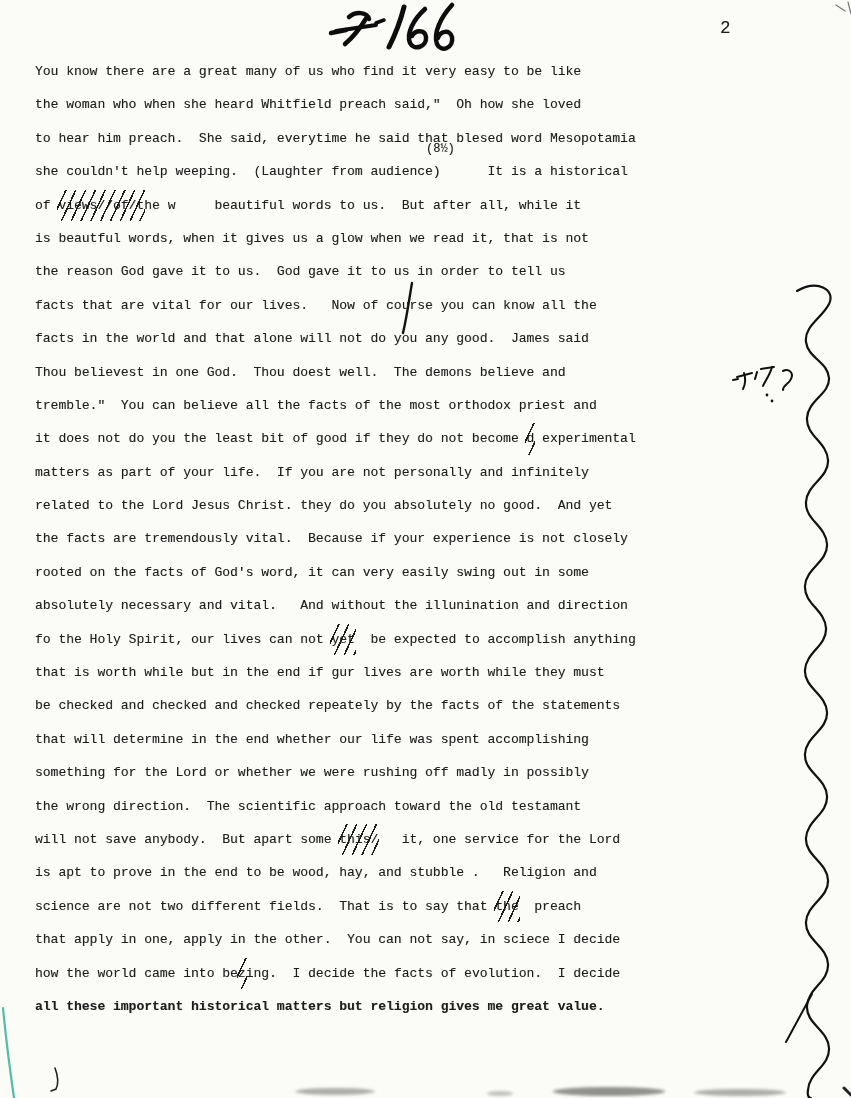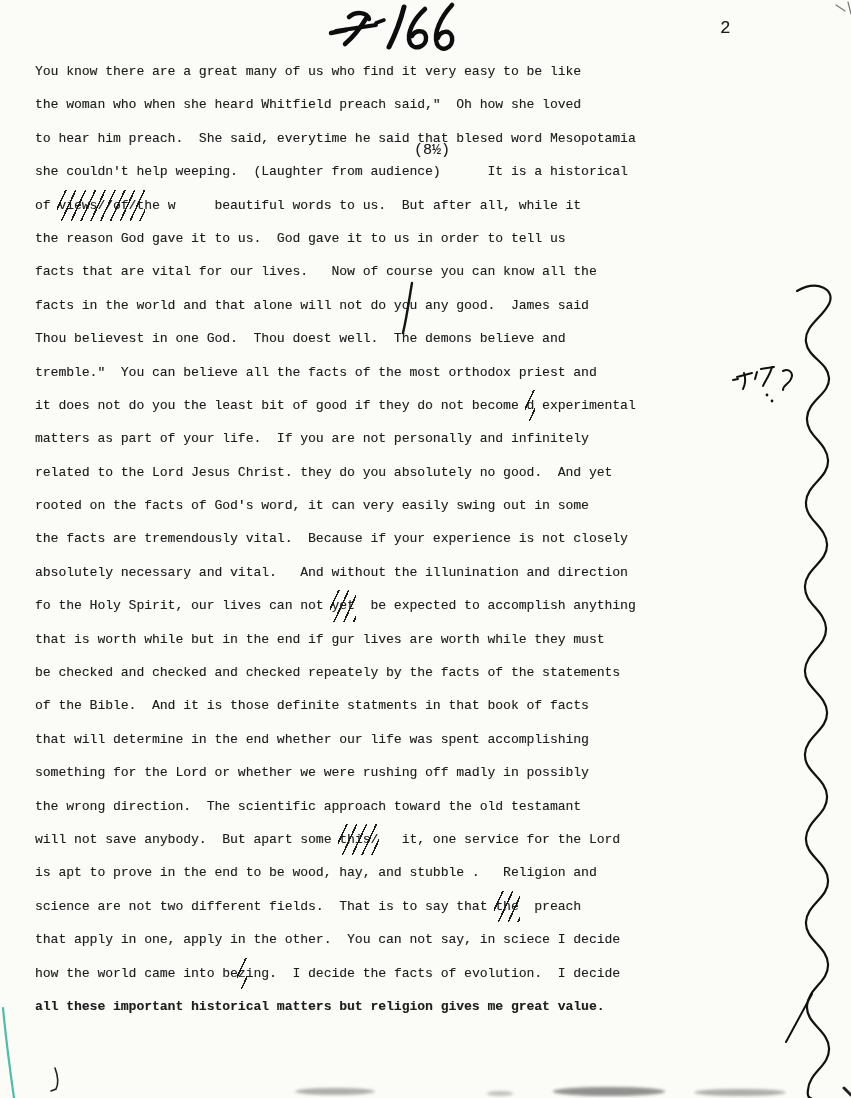--- a/index.html
+++ b/index.html
@@ -24,22 +24,22 @@
     content:"";position:absolute;left:-1px;right:-1px;top:1px;bottom:1px;
     background:repeating-linear-gradient(115deg,
       transparent 0px,transparent 7.4px,#1b1b1b 7.4px,#1b1b1b 8.9px);
   }
   .page-number{
     position:absolute;left:720px;top:18px;
     font-size:17.5px;
     text-shadow:0.35px 0.35px 0 rgba(25,25,25,0.35);
   }
   .interline-note{
-    position:absolute;left:414px;top:142px;
-    font-size:15px;letter-spacing:0px;
+    position:absolute;left:426px;top:142px;
+    font-size:12px;letter-spacing:0px;
     text-shadow:0.3px 0.3px 0 rgba(25,25,25,0.35);
   }
   .overlay-svg{position:absolute;left:0;top:0;pointer-events:none;}
   .smudge{position:absolute;background:#3a3a38;border-radius:50%;
           filter:blur(1.6px);}
 </style>
 </head>
 <body>
 
 <div class="page">
@@ -47,35 +47,35 @@
   <div class="page-number">2</div>
 
   <div class="interline-note">(8½)</div>
 
   <div class="typed-lines">
       <div class="line"><span class="run">You know there are a great many of us who find it very easy to be like</span></div>
       <div class="line"><span class="run">the woman who when she heard Whitfield preach said,"  Oh how she loved</span></div>
       <div class="line"><span class="run">to hear him preach.  She said, everytime he said that blesed word Mesopotamia</span></div>
       <div class="line"><span class="run">she couldn't help weeping.  (Laughter from audience)      It is a historical</span></div>
       <div class="line"><span class="run">of </span><span class="run struck">views//of/t</span><span class="run">he w     beautiful words to us.  But after all, while it</span></div>
+      <div class="line"><span class="run">is beautful words, when it gives us a glow when we read it, that is not</span></div>
       <div class="line"><span class="run">the reason God gave it to us.  God gave it to us in order to tell us</span></div>
       <div class="line"><span class="run">facts that are vital for our lives.   Now of course you can know all the</span></div>
       <div class="line"><span class="run">facts in the world and that alone will not do you any good.  James said</span></div>
       <div class="line"><span class="run">Thou believest in one God.  Thou doest well.  The demons believe and</span></div>
       <div class="line"><span class="run">tremble."  You can believe all the facts of the most orthodox priest and</span></div>
       <div class="line"><span class="run">it does not do you the least bit of good if they do not become </span><span class="run struck">d</span><span class="run"> experimental</span></div>
       <div class="line"><span class="run">matters as part of your life.  If you are not personally and infinitely</span></div>
       <div class="line"><span class="run">related to the Lord Jesus Christ. they do you absolutely no good.  And yet</span></div>
+      <div class="line"><span class="run">the facts are tremendously vital.  Because if your experience is not closely</span></div>
       <div class="line"><span class="run">rooted on the facts of God's word, it can very easily swing out in some</span></div>
-      <div class="line"><span class="run">the facts are tremendously vital.  Because if your experience is not closely</span></div>
       <div class="line"><span class="run">absolutely necessary and vital.   And without the illunination and direction</span></div>
       <div class="line"><span class="run">fo the Holy Spirit, our lives can not </span><span class="run struck">yet</span><span class="run">  be expected to accomplish anything</span></div>
       <div class="line"><span class="run">that is worth while but in the end if gur lives are worth while they must</span></div>
       <div class="line"><span class="run">be checked and checked and checked repeately by the facts of the statements</span></div>
-      <div class="line"><span class="run">of the Bible.  And it is those definite statments in that book of facts</span></div>
       <div class="line"><span class="run">that will determine in the end whether our life was spent accomplishing</span></div>
       <div class="line"><span class="run">something for the Lord or whether we were rushing off madly in possibly</span></div>
       <div class="line"><span class="run">the wrong direction.  The scientific approach toward the old testamant</span></div>
       <div class="line"><span class="run">will not save anybody.  But apart some </span><span class="run struck">this/</span><span class="run">   it, one service for the Lord</span></div>
       <div class="line"><span class="run">is apt to prove in the end to be wood, hay, and stubble .   Religion and</span></div>
       <div class="line"><span class="run">science are not two different fields.  That is to say that </span><span class="run struck">the</span><span class="run">  preach</span></div>
       <div class="line"><span class="run">that apply in one, apply in the other.  You can not say, in sciece I decide</span></div>
       <div class="line"><span class="run">how the world came into be</span><span class="run struck">z</span><span class="run">ing.  I decide the facts of evolution.  I decide</span></div>
       <div class="line"><span class="run bold">all these important historical matters but religion gives me great value.</span></div>
     </div>

